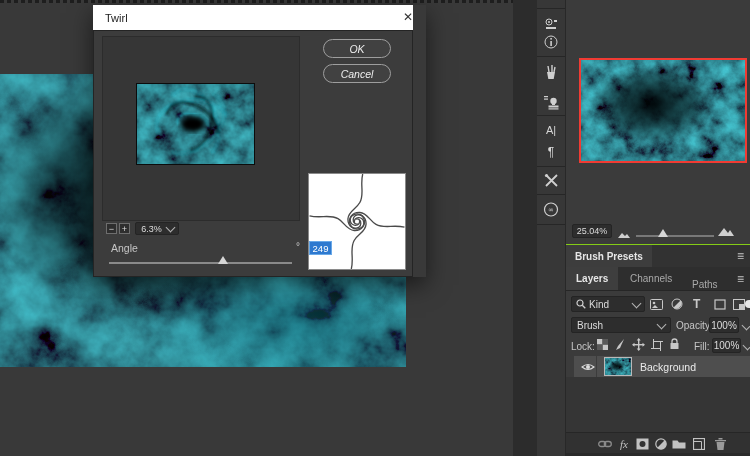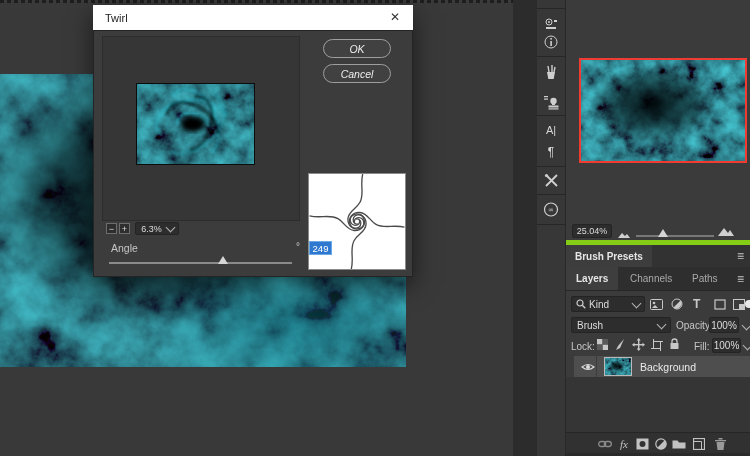--- a/index.html
+++ b/index.html
@@ -25,21 +25,21 @@
   .tabbar{background:#2e2e2e;border-bottom:1px solid #262626;}
   .tab-active{background:#3e3e3e;color:#e6e6e6;}
   .tab-idle{color:#a9a9a9;}
   .menu-glyph{color:#c4c4c4;font-size:12px;line-height:1;}
   .lbl{color:#c6c6c6;}
   #layer-row{left:0;top:356px;width:185px;height:21px;background:#4e4e4e;margin-left:8px;}
   #bottom-bar{left:0;top:432px;width:185px;height:21px;background:#313131;border-top:1px solid #262626;}
   .bicon{position:absolute;top:4px;width:14px;height:13px;display:flex;align-items:center;justify-content:center;color:#c2c2c2;}
   
   #dialog{left:93px;top:5px;width:320px;height:272px;z-index:5;
-          box-shadow:0 8px 22px rgba(0,0,0,.55);}
+          box-shadow:0 8px 22px rgba(0,0,0,.55);padding-left:13px;}
   #dlg-title{left:0;top:0;width:320px;height:25px;background:#ffffff;color:#1c1c1c;
              display:flex;align-items:center;box-sizing:border-box;padding-left:12px;font-size:11px;}
   #dlg-close{right:10px;top:4px;width:16px;height:16px;color:#333;font-size:12px;
              display:flex;align-items:center;justify-content:center;cursor:default;}
   #dlg-body{left:0;top:25px;width:320px;height:247px;background:#3c3c3c;border:1px solid #242424;box-sizing:border-box;}
   #preview-panel{left:8px;top:5px;width:198px;height:185px;background:#363636;border:1px solid #2c2c2c;box-sizing:border-box;}
   #preview-img{left:42px;top:52px;width:117px;height:80px;border:1px solid #0c0c0c;}
   .dlg-btn{left:229px;width:68px;height:19px;background:#414141;border:1px solid #9e9e9e;border-radius:10px;
            color:#ededed;display:flex;align-items:center;justify-content:center;font-size:10.5px;box-sizing:border-box;font-style:italic;}
   .zbtn{width:11px;height:11px;background:#2e2e2e;border:1px solid #6e6e6e;color:#ddd;
@@ -208,21 +208,21 @@
       <svg width="16" height="15">
         <circle cx="8" cy="7.5" r="6.5" fill="none" stroke="#cfcfcf" stroke-width="1.2"></circle>
         <text x="8" y="10" font-size="7" fill="#cfcfcf" text-anchor="middle" font-family="DejaVu Sans">∞</text>
       </svg>
     </span>
     <div class="strip-sep" style="top:224px;"></div>
   </div>
 
   <div class="abs" id="right-panel">
 
-    <div class="abs" style="left:0;top:0;width:185px;height:245px;border-bottom:5px solid #84cc16;box-sizing:border-box;">
+    <div class="abs" style="left:0;top:0;width:185px;height:245px;border-bottom:1px solid #84cc16;box-sizing:border-box;">
       <div class="abs" id="nav-thumb" style="border-color:#f03b33;">
         <svg width="164" height="101" preserveAspectRatio="none">
           <rect width="164" height="101" fill="#03161a"></rect>
           <rect width="164" height="101" fill="#000" filter="url(#fNav)" opacity="0.95"></rect>
           <ellipse cx="72" cy="44" rx="62" ry="40" fill="url(#gDark)"></ellipse>
         </svg>
       </div>
       <div class="abs field" style="left:6px;top:224px;width:40px;height:14px;justify-content:center;font-size:9px;">25.04%</div>
       <span class="abs" style="left:52px;top:229px;">
         <svg width="12" height="7">
@@ -245,21 +245,21 @@
       <span class="abs menu-glyph" style="right:7px;top:5px;">≡</span>
     </div>
 
     <div class="abs tabbar" style="left:0;top:267px;width:185px;height:23px;">
       <div class="abs tab-active" style="left:0;top:0;height:23px;padding:0 10px;display:flex;align-items:center;font-weight:bold;">
         <span>Layers</span>
       </div>
       <div class="abs tab-idle" style="left:56px;top:0;height:23px;padding:0 8px;display:flex;align-items:center;">
         <span>Channels</span>
       </div>
-      <div class="abs tab-idle" style="left:118px;top:0;height:23px;padding:0 8px;display:flex;align-items:center;">
+      <div class="abs tab-idle" style="left:118px;top:0;height:23px;padding:0 8px;display:flex;align-items:flex-end;">
         <span>Paths</span>
       </div>
       <span class="abs menu-glyph" style="right:7px;top:6px;">≡</span>
     </div>
 
     <div class="abs field" style="left:5px;top:296px;width:74px;height:16px;padding:0 4px;">
       <svg width="10" height="10" style="margin-right:3px;">
         <circle cx="4" cy="4" r="3" fill="none" stroke="#cfcfcf" stroke-width="1.2"></circle>
         <line x1="6.3" y1="6.3" x2="9.3" y2="9.3" stroke="#cfcfcf" stroke-width="1.3"></line>
       </svg>

